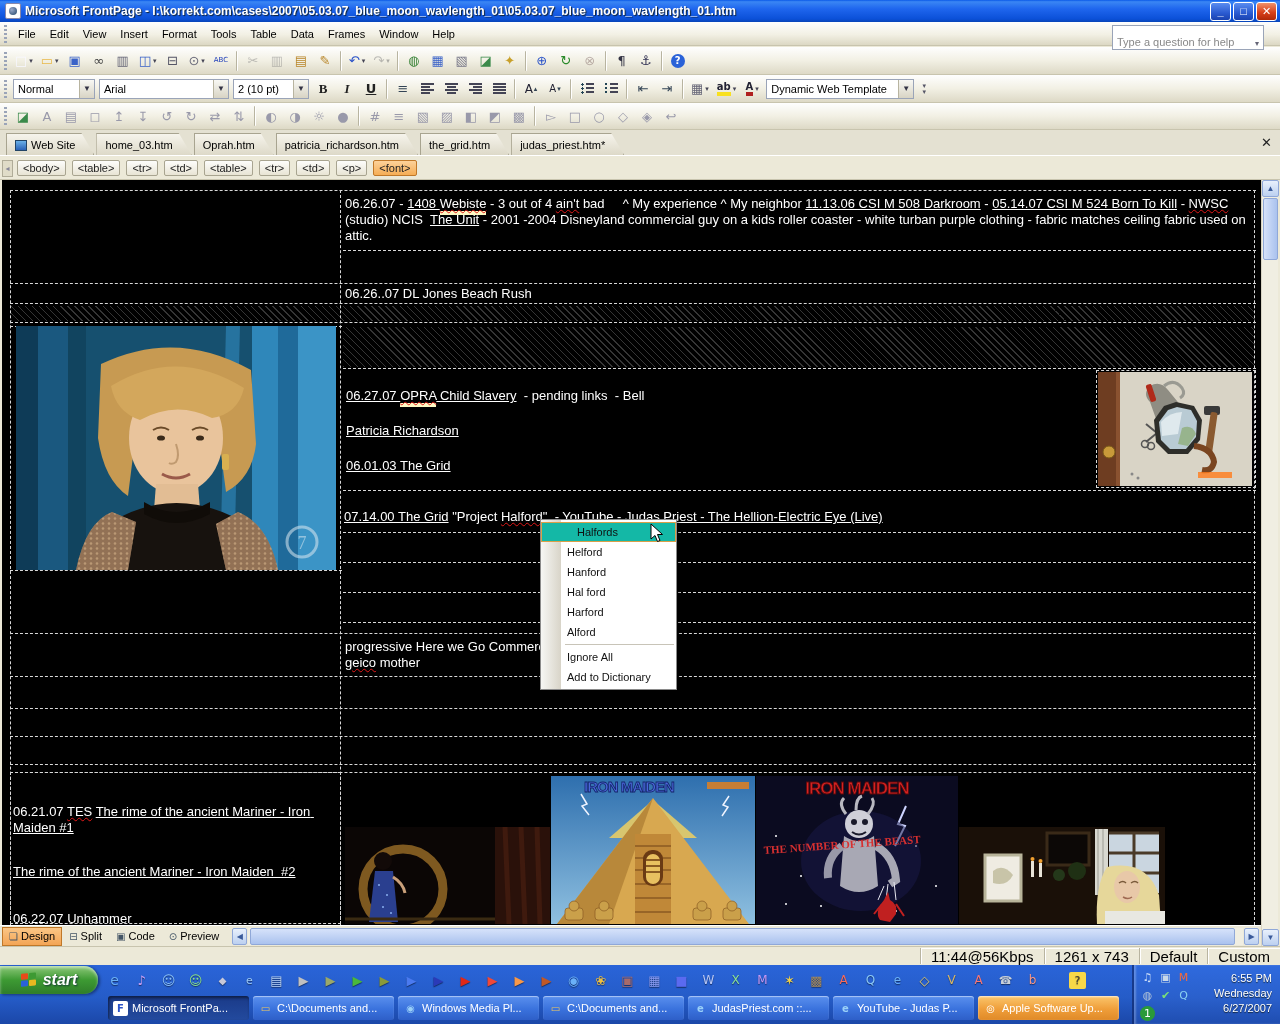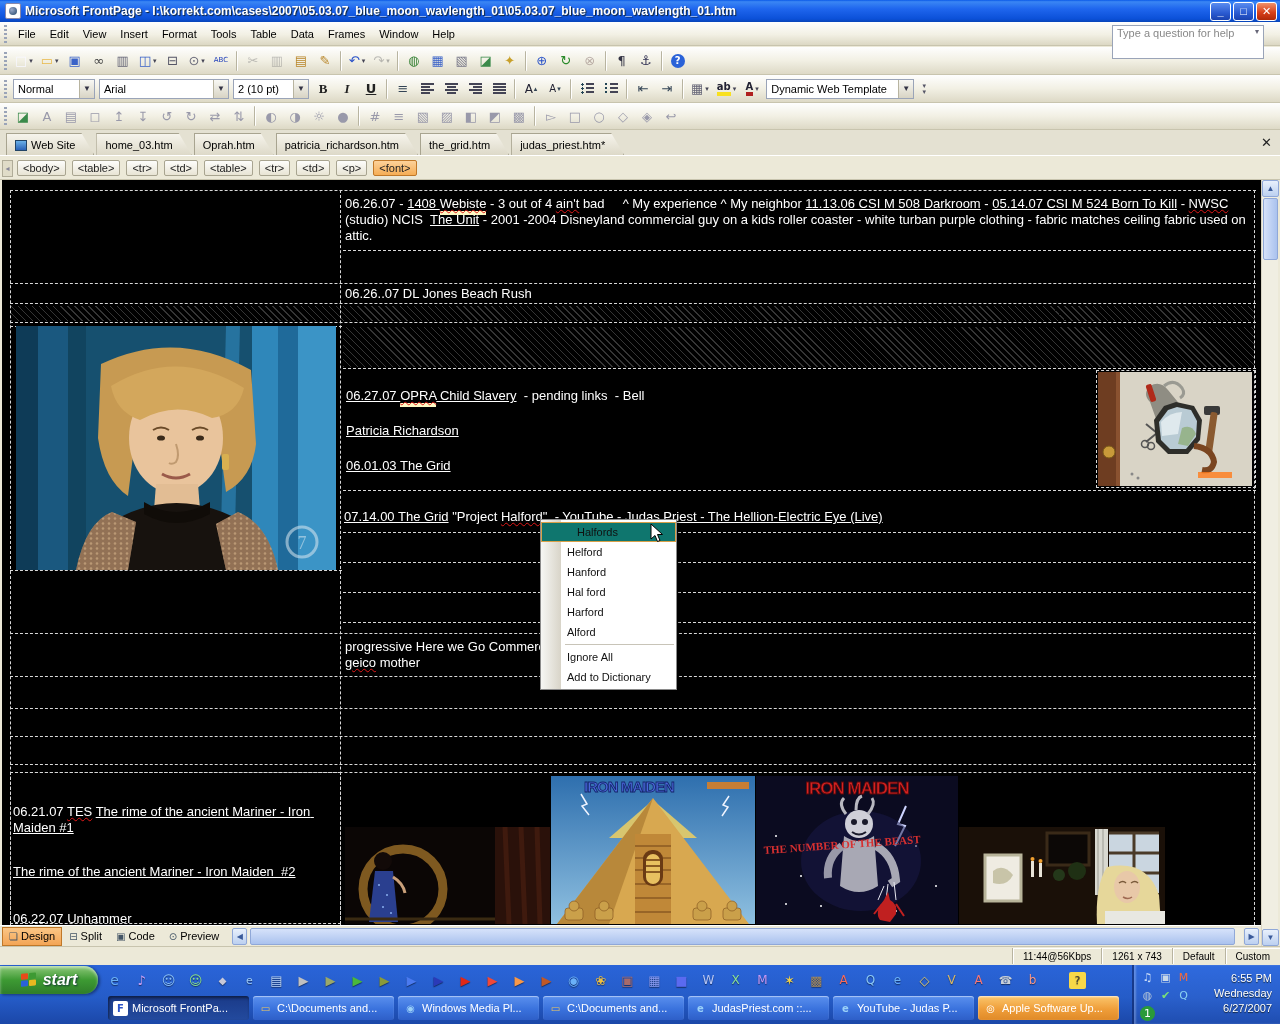--- a/index.html
+++ b/index.html
@@ -22,22 +22,22 @@
     background:linear-gradient(#5a8cf0,#2a5ad0 60%,#1a42b0);flex:0 0 auto;}
   .winbtn.close{background:linear-gradient(#f0926a,#d8401a 55%,#b02808);}
 
   
   .menubar{position:absolute;left:0;top:22px;width:1280px;height:24px;
     background:linear-gradient(#fefefe,#f2f0e4 55%,#dcd8c4);border-bottom:1px solid #c8c4ae;
     display:flex;align-items:center;}
   .grip{width:5px;height:18px;margin:0 3px;background:repeating-linear-gradient(180deg,#9aa4b8 0 2px,transparent 2px 4px);
     background-size:3px 100%;background-repeat:no-repeat;background-position:1px 0;flex:0 0 auto;}
   .menu-item{padding:3px 7px;font-size:11px;}
-  .qbox{margin-left:auto;margin-right:10px;width:152px;height:34px;background:#fff;border:1px solid #9aa4b8;
-    color:#888;font-size:11px;padding:1px 4px;display:flex;align-items:flex-start;justify-content:space-between;}
+  .qbox{margin-left:auto;margin-right:10px;width:152px;height:25px;background:#fff;border:1px solid #9aa4b8;
+    color:#888;font-size:11px;padding:1px 4px;display:flex;align-items:flex-end;justify-content:space-between;}
   .qbox .dda{color:#667;font-size:8px;}
 
   
   .tb{position:absolute;left:0;width:1280px;display:flex;align-items:center;
     background:linear-gradient(#fefefe,#f2f0e4 50%,#ddd9c6);border-bottom:1px solid #c8c4ae;}
   .tb1{top:47px;height:28px;}
   .tb2{top:75px;height:28px;}
   .tb3{top:103px;height:27px;}
   .tbtn{height:22px;min-width:22px;padding:0 2px;margin:0 1px;display:flex;align-items:center;justify-content:center;
     border:1px solid transparent;border-radius:2px;}
@@ -106,21 +106,21 @@
   .rich .sp{text-decoration:underline;text-decoration-style:wavy;text-decoration-color:#e01818;text-decoration-thickness:1px;}
   .rich .lnk.sp{text-decoration-color:#e01818;border-bottom:4px solid #fef9c3;}
   .docimg{position:absolute;overflow:hidden;}
 
   
   .ctxmenu{position:absolute;left:538px;top:339px;width:137px;background:#fff;border:1px solid #8a8a8a;
     box-shadow:2px 2px 3px rgba(0,0,0,.5);padding:2px 0;z-index:30;}
   .ctxmenu::before{content:"";position:absolute;left:0;top:0;bottom:0;width:20px;
     background:linear-gradient(90deg,#f6f6f4,#d8d4c8);}
   .cm-item{position:relative;padding:4px 8px 4px 26px;font-size:11px;color:#111;}
-  .cm-item.hilite{background:#0f766e;outline:1px solid #d8a048;outline-offset:-1px;padding-left:36px;}
+  .cm-item.hilite{background:#14b8a6;outline:1px solid #d8a048;outline-offset:-1px;padding-left:36px;}
   .cm-sep{margin:2px 2px 2px 24px;border-top:1px solid #c8c4b8;}
   .cursor{position:absolute;z-index:40;}
 
   
   .vscroll{position:absolute;left:1261px;top:180px;width:17px;height:766px;background:#f0eee2;
     border-left:1px solid #d8d4c4;}
   .sbtn{position:absolute;left:0;width:17px;height:17px;background:linear-gradient(#e8f0fc,#bcd0f0);
     border:1px solid #90a8d8;border-radius:2px;color:#3a5a9a;font-size:8px;display:flex;align-items:center;justify-content:center;}
   .vthumb{position:absolute;left:1px;top:18px;width:15px;height:62px;background:linear-gradient(90deg,#d6e2fa,#aac2ee);
     border:1px solid #90a8d8;border-radius:2px;}
@@ -134,21 +134,21 @@
   .hs-left{width:15px;height:17px;margin-left:6px;background:linear-gradient(#e8f0fc,#bcd0f0);
     border:1px solid #90a8d8;border-radius:2px;color:#3a5a9a;font-size:8px;display:flex;align-items:center;justify-content:center;}
   .hs-track{flex:1;height:17px;margin:0 1px;background:#f0eee2;position:relative;}
   .hs-thumb{position:absolute;left:2px;top:0;width:99%;height:17px;background:linear-gradient(#d6e2fa,#aac2ee);
     border:1px solid #90a8d8;border-radius:2px;}
   .hs-right{width:15px;height:17px;margin-right:2px;background:linear-gradient(#e8f0fc,#bcd0f0);
     border:1px solid #90a8d8;border-radius:2px;color:#3a5a9a;font-size:8px;display:flex;align-items:center;justify-content:center;}
 
   
   .statusbar{position:absolute;left:0;top:946px;width:1280px;height:19px;background:#ece9d8;
-    border-top:1px solid #c8c4ae;display:flex;align-items:center;justify-content:flex-end;font-size:10px;}
+    border-top:1px solid #c8c4ae;display:flex;align-items:center;justify-content:flex-end;font-size:15px;}
   .sb-panel{padding:1px 10px;height:16px;display:flex;align-items:center;border-left:1px solid #b8b4a0;
     box-shadow:inset 1px 1px 0 #fff;white-space:nowrap;}
 
   
   .taskbar{position:absolute;left:0;top:965px;width:1280px;height:59px;
     background:linear-gradient(#2a64d8,#255cc8 55%,#1b47a8);}
   .startbtn{position:absolute;left:0;top:1px;width:98px;height:28px;border-radius:0 14px 14px 0;
     background:linear-gradient(#8cc878,#3d9a33 50%,#2f7d2a);box-shadow:inset 0 2px 3px rgba(255,255,255,.5),2px 1px 3px rgba(0,0,0,.4);
     display:flex;align-items:center;justify-content:center;gap:5px;color:#fff;font-weight:bold;font-style:italic;font-size:16px;
     text-shadow:1px 1px 2px #133;}

